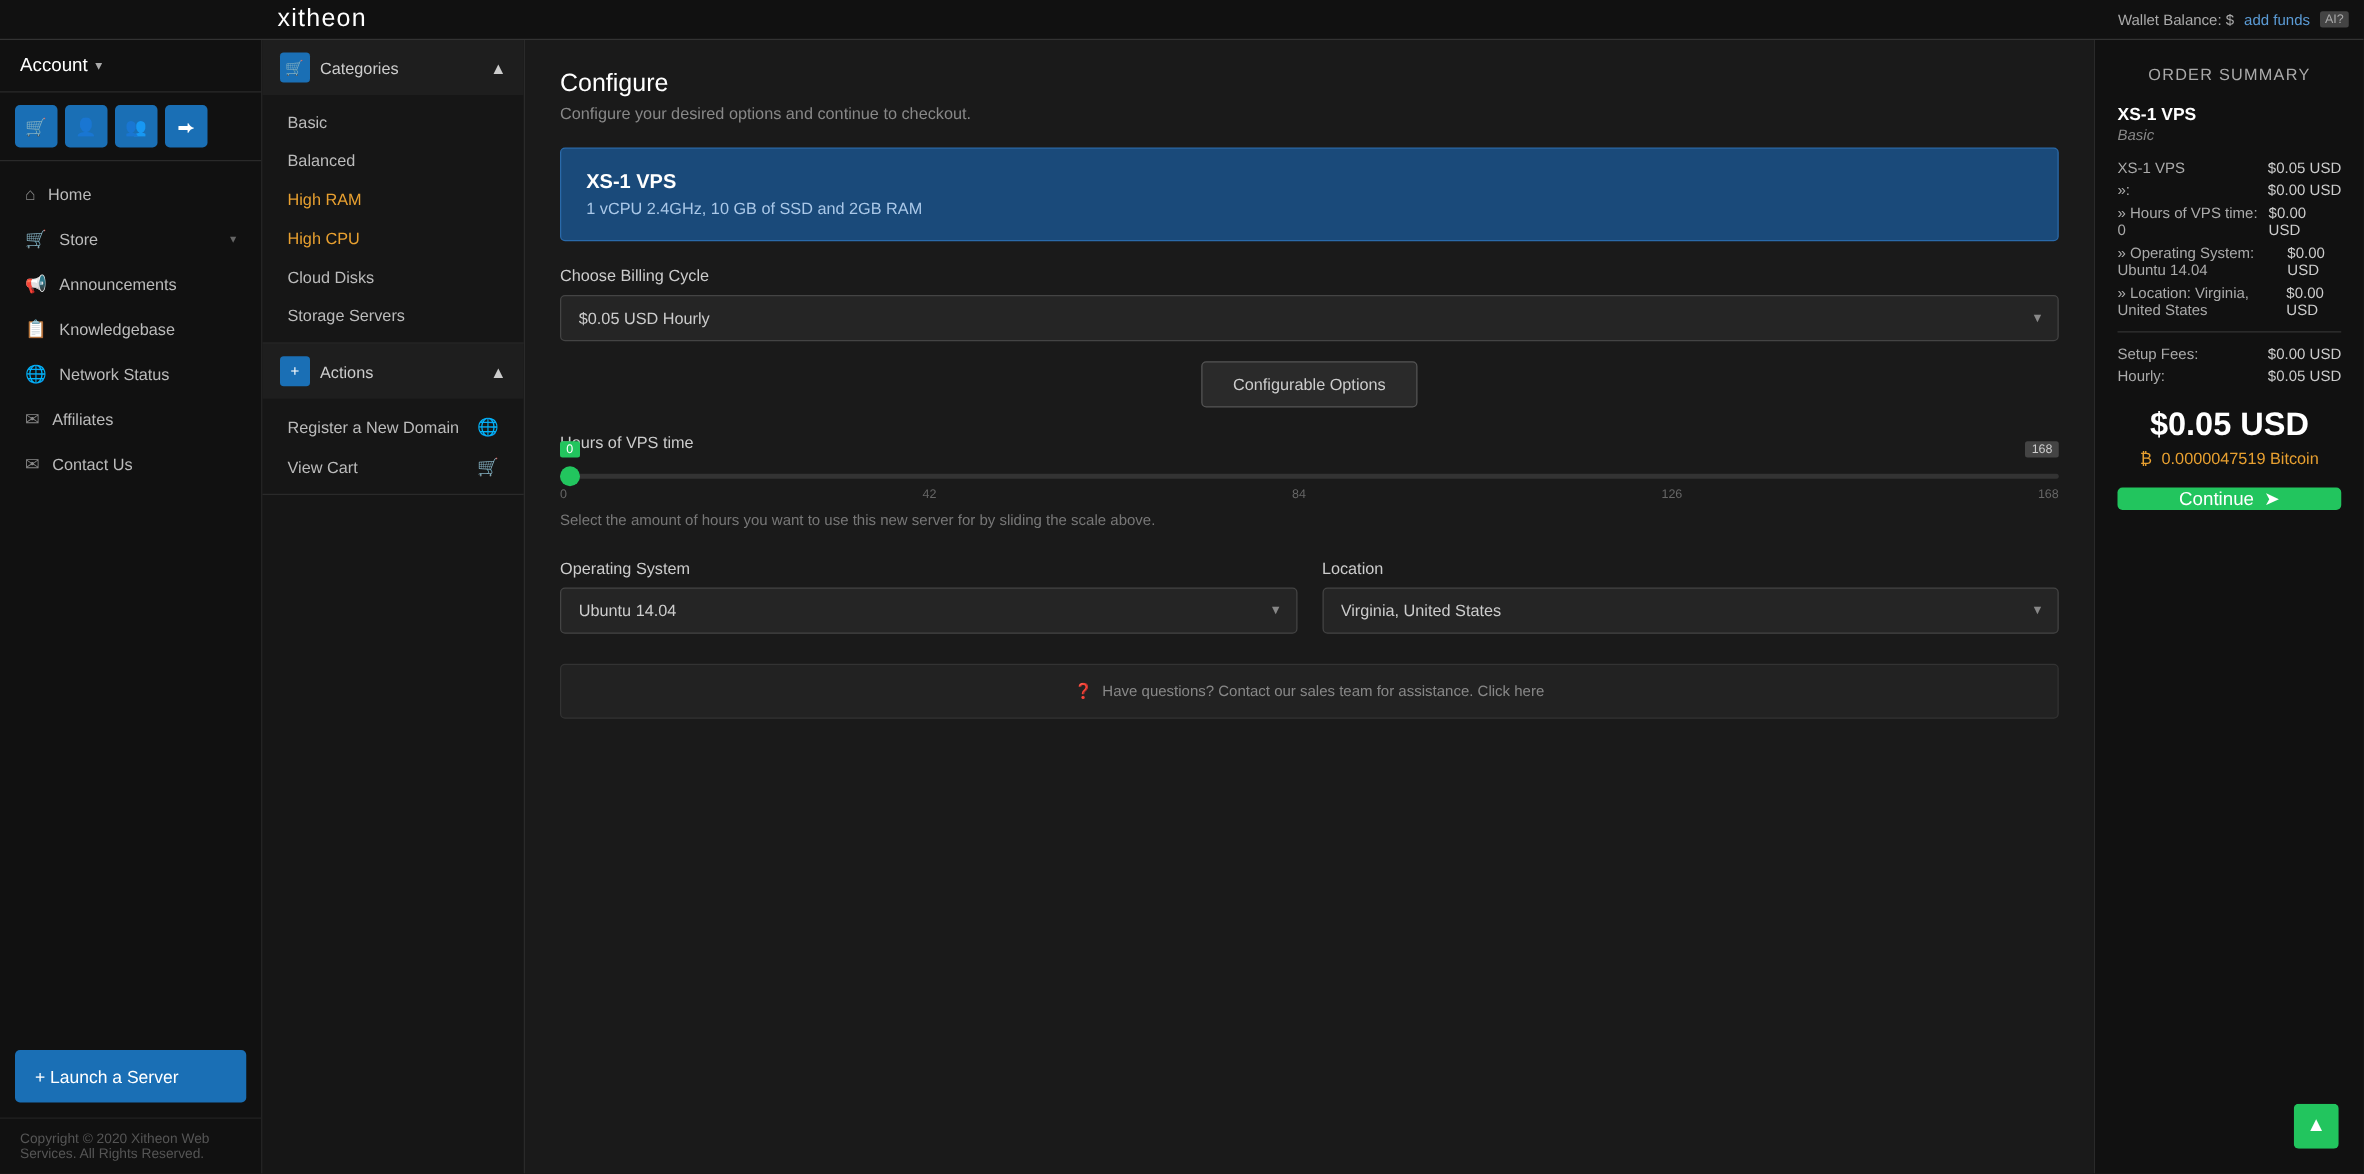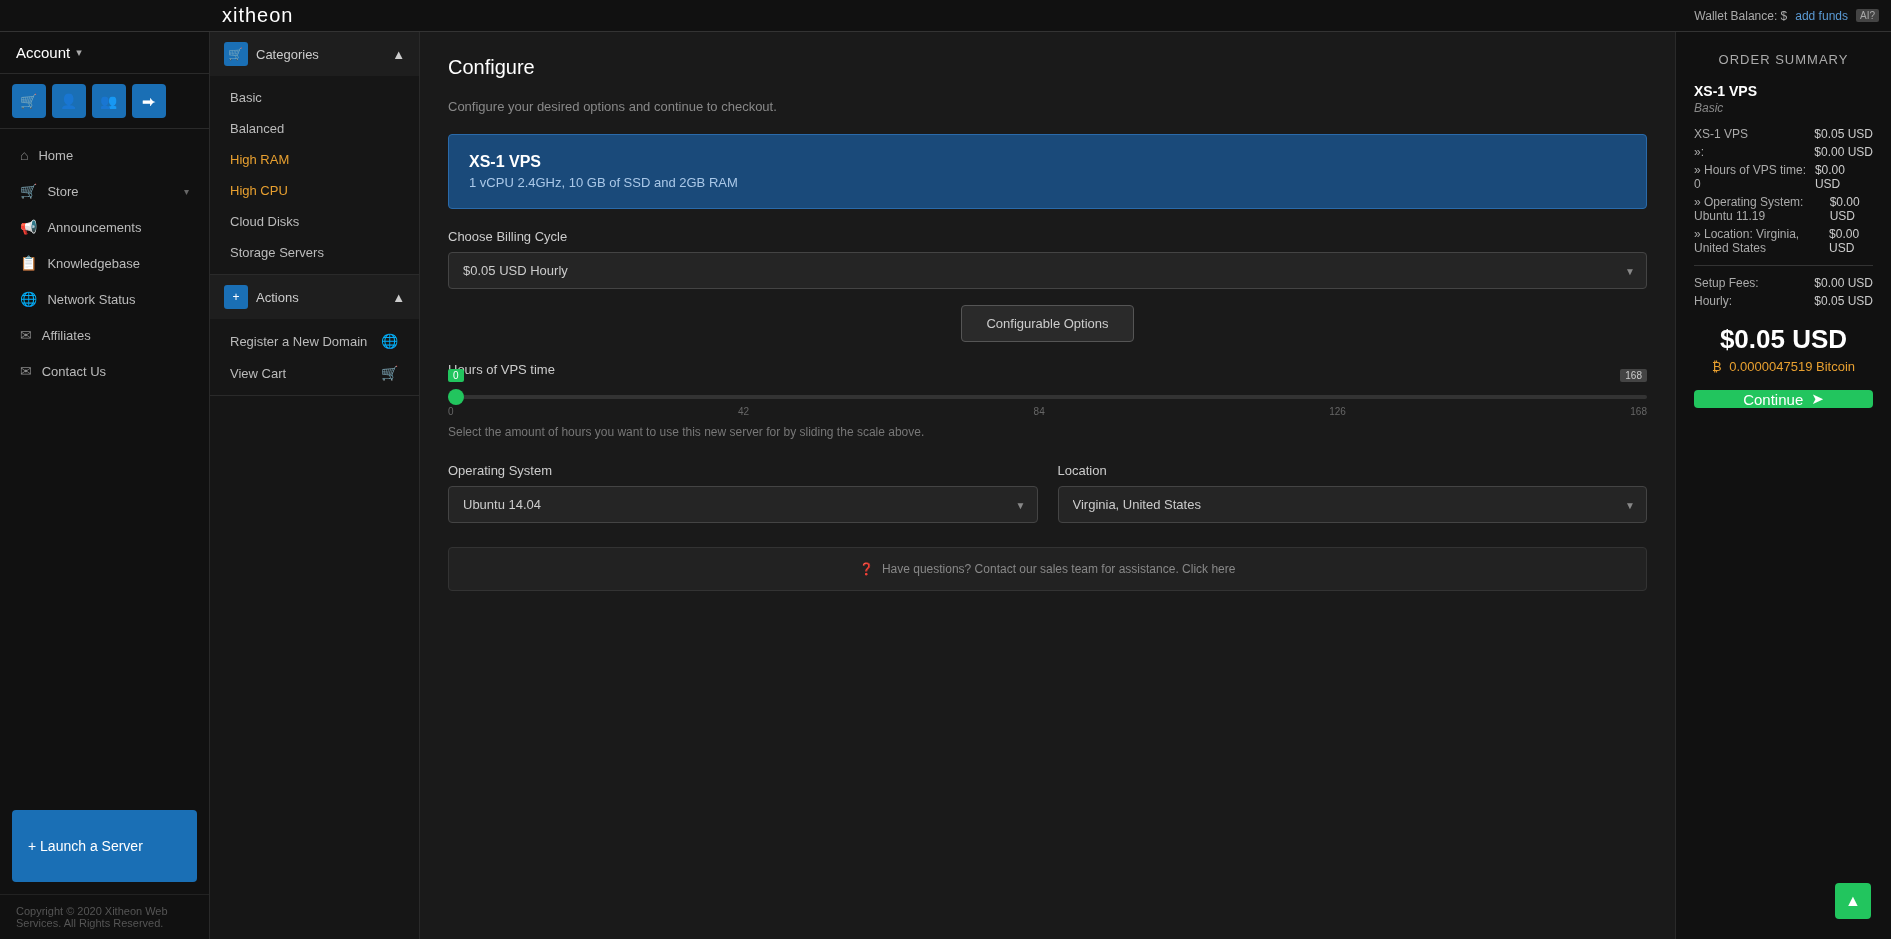--- a/index.html
+++ b/index.html
@@ -115,21 +115,21 @@
     }
     .nav-item .nav-icon { font-size: 14px; color: #888; }
     .nav-item .nav-label { flex: 1; }
     .nav-item .nav-chevron { font-size: 10px; color: #666; }
     .launch-server-btn {
       margin: 12px;
       background: #1a6fb5;
       color: #fff;
       border: none;
       border-radius: 4px;
-      padding: 28px 16px;
+      padding: 13px 16px;
       font-size: 14px;
       cursor: pointer;
       display: flex;
       align-items: center;
       gap: 8px;
       width: calc(100% - 24px);
     }
     .sidebar-footer {
       padding: 10px 16px;
       font-size: 11px;
@@ -195,21 +195,21 @@
       flex: 1;
       background: #1a1a1a;
       padding: 24px 28px;
       overflow-y: auto;
     }
 
     .page-title {
       font-size: 20px;
       color: #fff;
       font-weight: 500;
-      margin-bottom: 20px;
+      margin-bottom: 4px;
     }
     .page-subtitle {
       color: #888;
       font-size: 13px;
       margin-bottom: 20px;
     }
 
     
     .product-card {
       background: #1a4a7a;
@@ -650,21 +650,21 @@
     </div>
     <div class="order-line">
       <span class="line-label">»:</span>
       <span class="line-value">$0.00 USD</span>
     </div>
     <div class="order-line">
       <span class="line-label">» Hours of VPS time: 0</span>
       <span class="line-value">$0.00 USD</span>
     </div>
     <div class="order-line">
-      <span class="line-label">» Operating System: Ubuntu 11.19</span>
+      <span class="line-label">» Operating System: Ubuntu 14.04</span>
       <span class="line-value">$0.00 USD</span>
     </div>
     <div class="order-line">
       <span class="line-label">» Location: Virginia, United States</span>
       <span class="line-value">$0.00 USD</span>
     </div>
 
     <hr class="order-divider">
 
     <div class="order-line">

